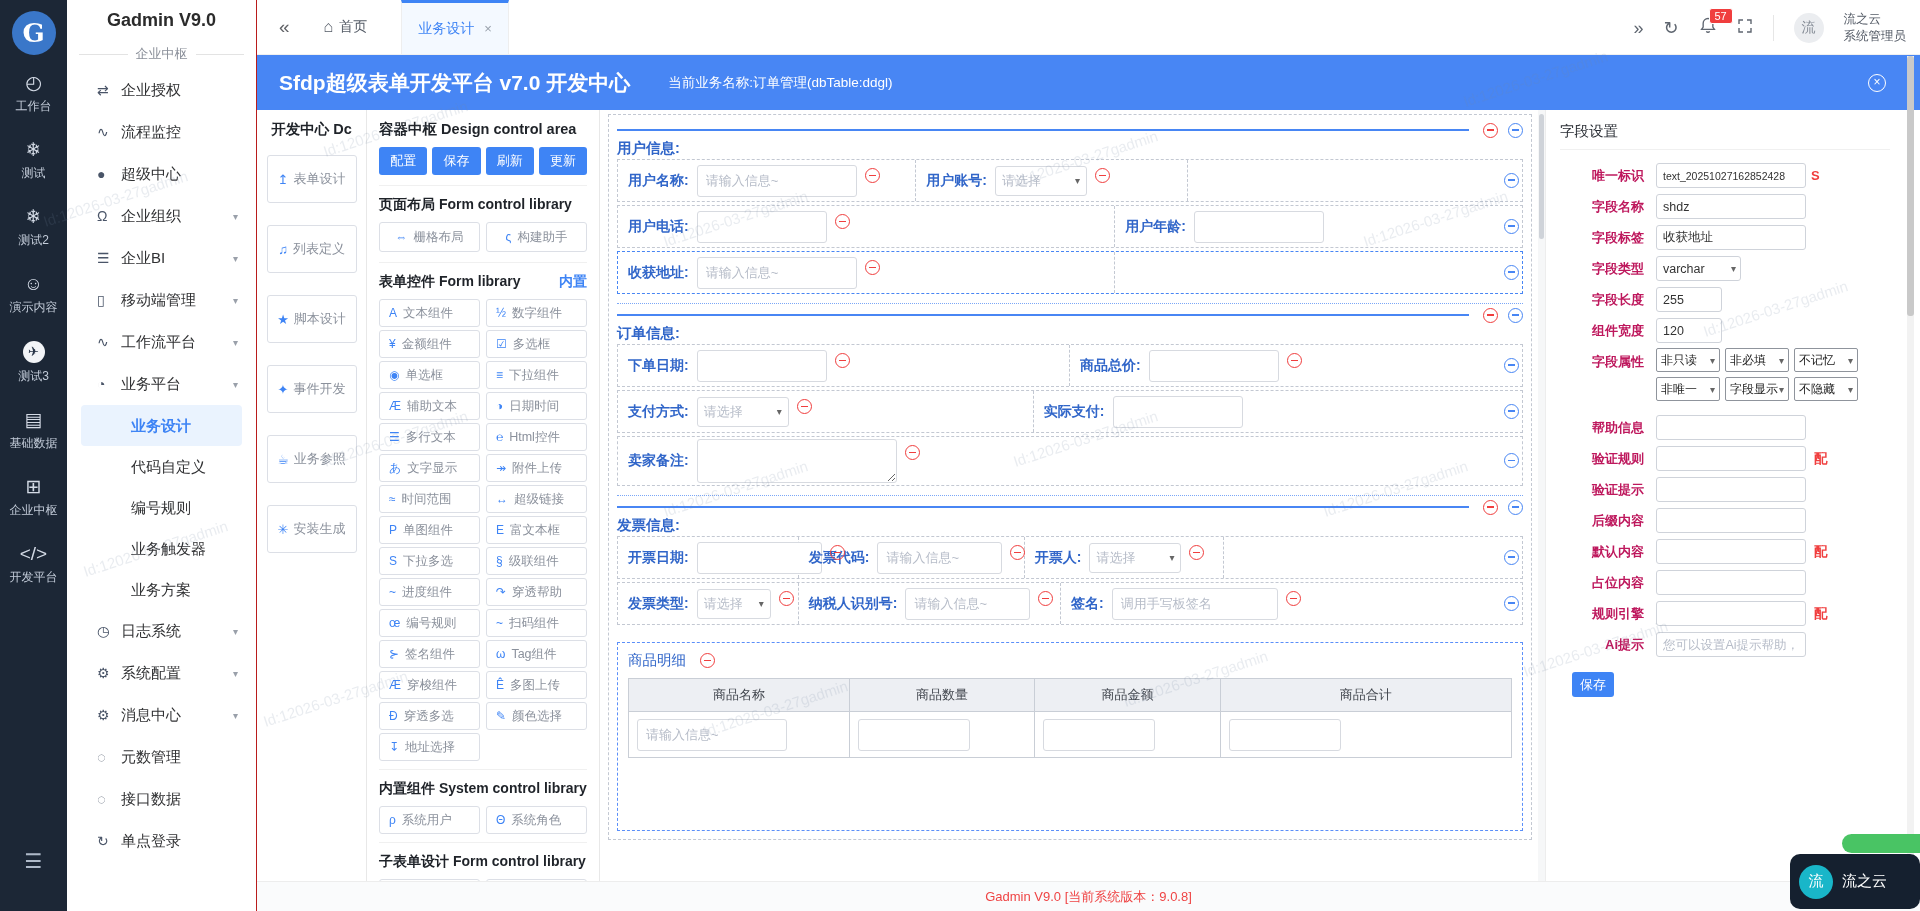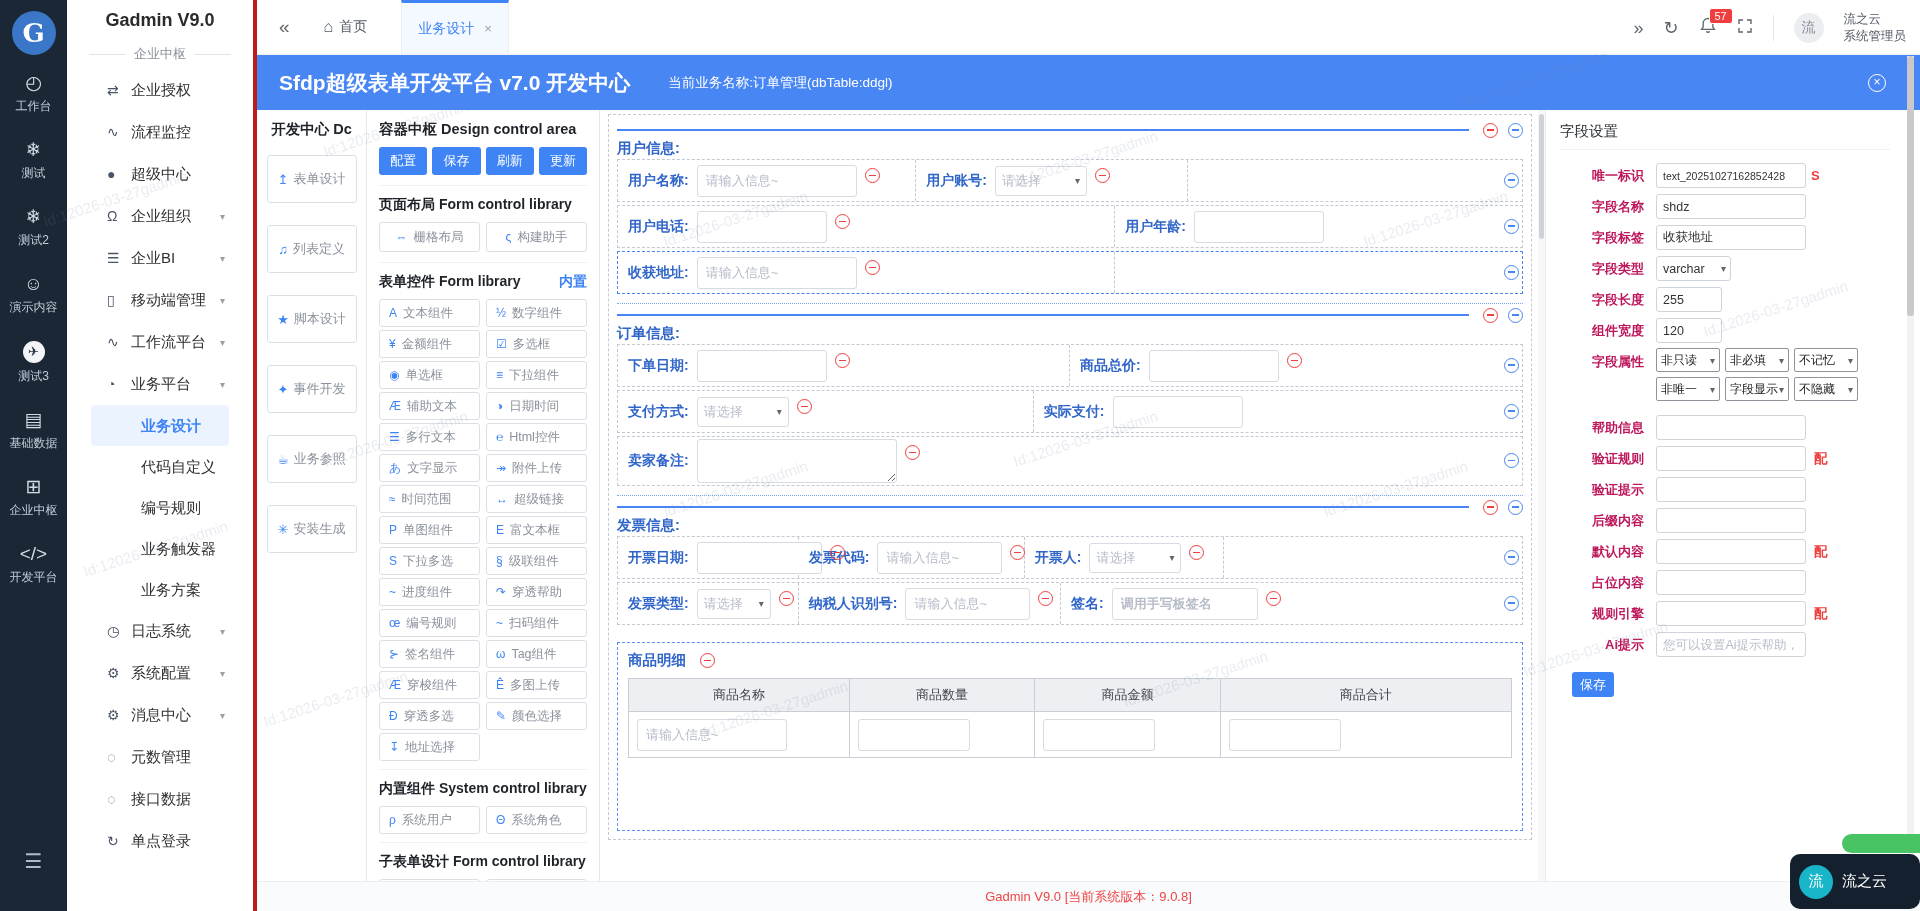--- a/index.html
+++ b/index.html
@@ -14,21 +14,21 @@
   
   .rail { width:67px; background:#1c2736; color:#c3ccd9; flex:0 0 67px; display:flex; flex-direction:column; align-items:center; position:relative; z-index:2; }
   .rail-logo { width:44px; height:44px; border-radius:50%; background:#3a77c9; color:#fff; font:bold 26px "DejaVu Serif",serif; display:flex; align-items:center; justify-content:center; margin:11px 0 18px; }
   .rail-item { display:flex; flex-direction:column; align-items:center; gap:5px; margin-bottom:25px; cursor:pointer; }
   .rail-item .ri-glyph { font-size:19px; line-height:20px; color:#d4dbe6; }
   .rail-item .ri-glyph.circled { background:#f2f4f7; color:#273447; width:22px; height:22px; border-radius:50%; font-size:13px; display:flex; align-items:center; justify-content:center; }
   .rail-item .ri-label { font-size:12px; color:#c3ccd9; white-space:nowrap; }
   .rail-fold { position:absolute; bottom:38px; left:0; width:67px; text-align:center; font-size:20px; color:#aeb9c8; cursor:pointer; }
 
   
-  .menu { width:190px; flex:0 0 190px; background:#fff; border-right:4px solid #b91c1c; padding:10px 18px 0; overflow:hidden; z-index:2; }
+  .menu { width:190px; flex:0 0 190px; background:#fff; border-right:1px solid #b91c1c; padding:10px 8px 0; overflow:hidden; z-index:2; }
   .menu-title { font-size:18px; font-weight:bold; color:#2b2b2b; text-align:center; margin-bottom:14px; }
   .menu-divider { display:flex; align-items:center; color:#8a8f99; font-size:13px; margin:0 4px 6px; gap:8px; }
   .menu-divider::before,.menu-divider::after { content:""; flex:1; height:1px; background:#e3e3e3; }
   .menu-item { height:42px; display:flex; align-items:center; padding:0 10px 0 22px; font-size:15px; color:#303133; cursor:pointer; }
   .mi-icon { width:24px; font-size:14px; color:#4a5568; flex:0 0 24px; }
   .mi-label { flex:1; white-space:nowrap; }
   .mi-chevron { font-size:10px; color:#9aa0aa; }
   .submenu-item { height:41px; line-height:41px; padding-left:56px; font-size:15px; color:#303133; cursor:pointer; white-space:nowrap; }
   .submenu-item.active { background:#eaf3fe; color:#3e84f5; font-weight:bold; border-radius:4px; margin:0 6px; padding-left:50px; }
 
@@ -98,21 +98,21 @@
   .sel { height:30px; border:1px solid #d7dae0; border-radius:3px; background:#fff; display:inline-flex; align-items:center; padding:0 6px; gap:6px; width:92px; cursor:pointer; justify-content:space-between; }
   .sel-text { color:#b6bcc8; font-size:13px; white-space:nowrap; overflow:hidden; }
   .caret { font-size:10px; color:#666; }
   .ctx { width:200px; height:44px; border:1px solid #d7dae0; border-radius:3px; font-size:13px; padding:4px 6px; resize:both; }
   .ccell .minus { display:none; margin-left:8px; align-self:flex-start; margin-top:6px; }
   .ccell .minus.show { display:inline-block; }
   .rowminus { position:absolute; right:3px; top:50%; margin-top:-8px; }
   
   .detail { border:1.5px dashed #5b8ff9; margin-top:12px; padding:8px 10px; flex:1; }
   .detail-head { display:flex; align-items:center; gap:14px; margin-bottom:8px; }
-  .detail-title { color:#3166c9; font-weight:bold; font-size:14.5px; }
+  .detail-title { color:#3166c9; font-weight:normal; font-size:14.5px; }
   .dtable { width:100%; border-collapse:collapse; }
   .dtable th { background:#edeff3; border:1px solid #c9ced6; height:33px; font-size:13px; color:#40454d; font-weight:normal; }
   .dtable td { border:1px solid #c9ced6; height:46px; padding:5px 8px; }
   .col1{width:25%} .col2{width:21%} .col3{width:21%} .col4{width:33%}
   .dtable .cin { width:150px; } .dtable td:not(:first-child) .cin { width:112px; }
 
   
   .vscroll { width:7px; flex:0 0 7px; background:#f6f7f8; position:relative; }
   .vthumb { position:absolute; top:4px; left:1px; width:5px; height:125px; background:#cfd3d9; border-radius:3px; }
 
@@ -820,21 +820,21 @@
                           <span class="minus red show"></span>
                         </div>
                     <div class="ccell" style="flex: 0 0 29%;">
                           <span class="clabel">纳税人识别号:</span>
                           <input class="cin" placeholder="请输入信息~" style="width: 125px;">
 
                           <span class="minus red show"></span>
                         </div>
                     <div class="ccell" style="flex: 1 1 0%;">
                           <span class="clabel">签名:</span>
-                          <input class="cin" placeholder="调用手写板签名" style="width: 146px; font-weight: bold;">
+                          <input class="cin" placeholder="调用手写板签名" style="width: 166px;">
 
                           <span class="minus red show"></span>
                         </div>
                   </div>
                     <span class="minus blue rowminus"></span>
                   </div>
               </div>
             </div>
           </div>
 
@@ -901,21 +901,21 @@
             <span class="fp-label">字段标签</span>
             <span class="fp-ctrl">
               <input class="fp-input" value="收获地址" style="">
 
             </span>
 
           </div>
           <div class="fp-row">
             <span class="fp-label">字段类型</span>
             <span class="fp-ctrl">
-              <input class="fp-input" value="varchar" style="width: 75px;">
+              <input class="fp-input" value="varchar" style="width: 85px;">
               <span class="caret">▾</span>
             </span>
 
           </div>
           <div class="fp-row">
             <span class="fp-label">字段长度</span>
             <span class="fp-ctrl">
               <input class="fp-input" value="255" style="width: 66px;">
 
             </span>

